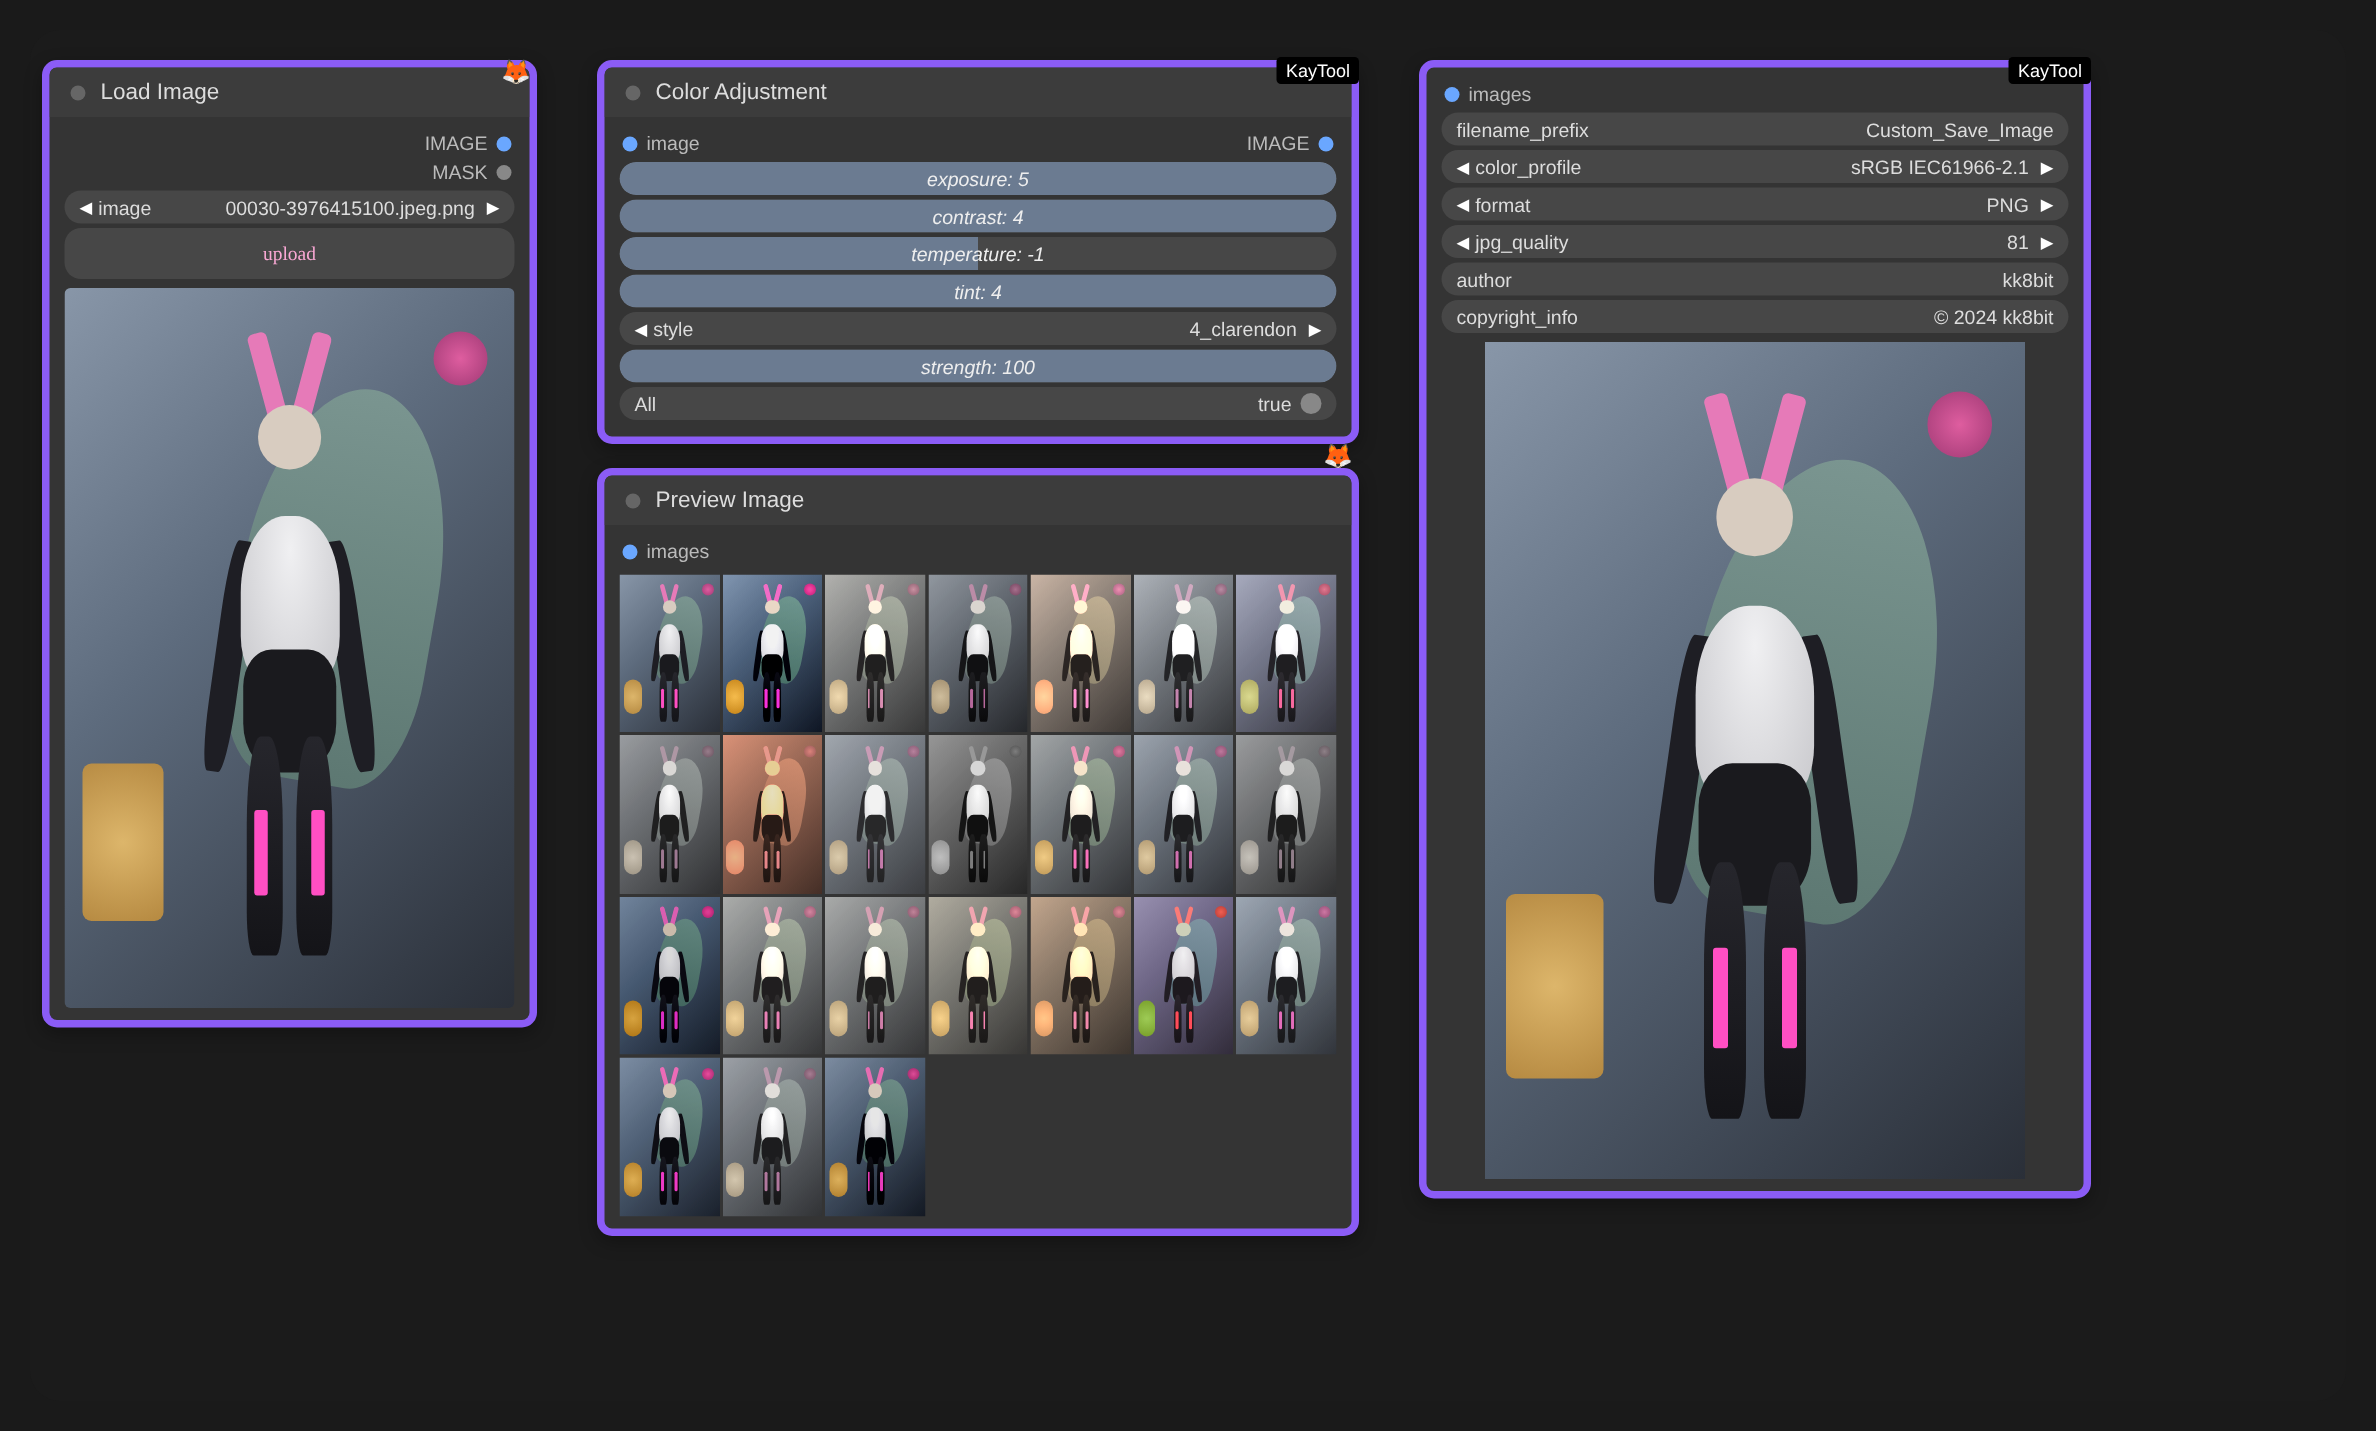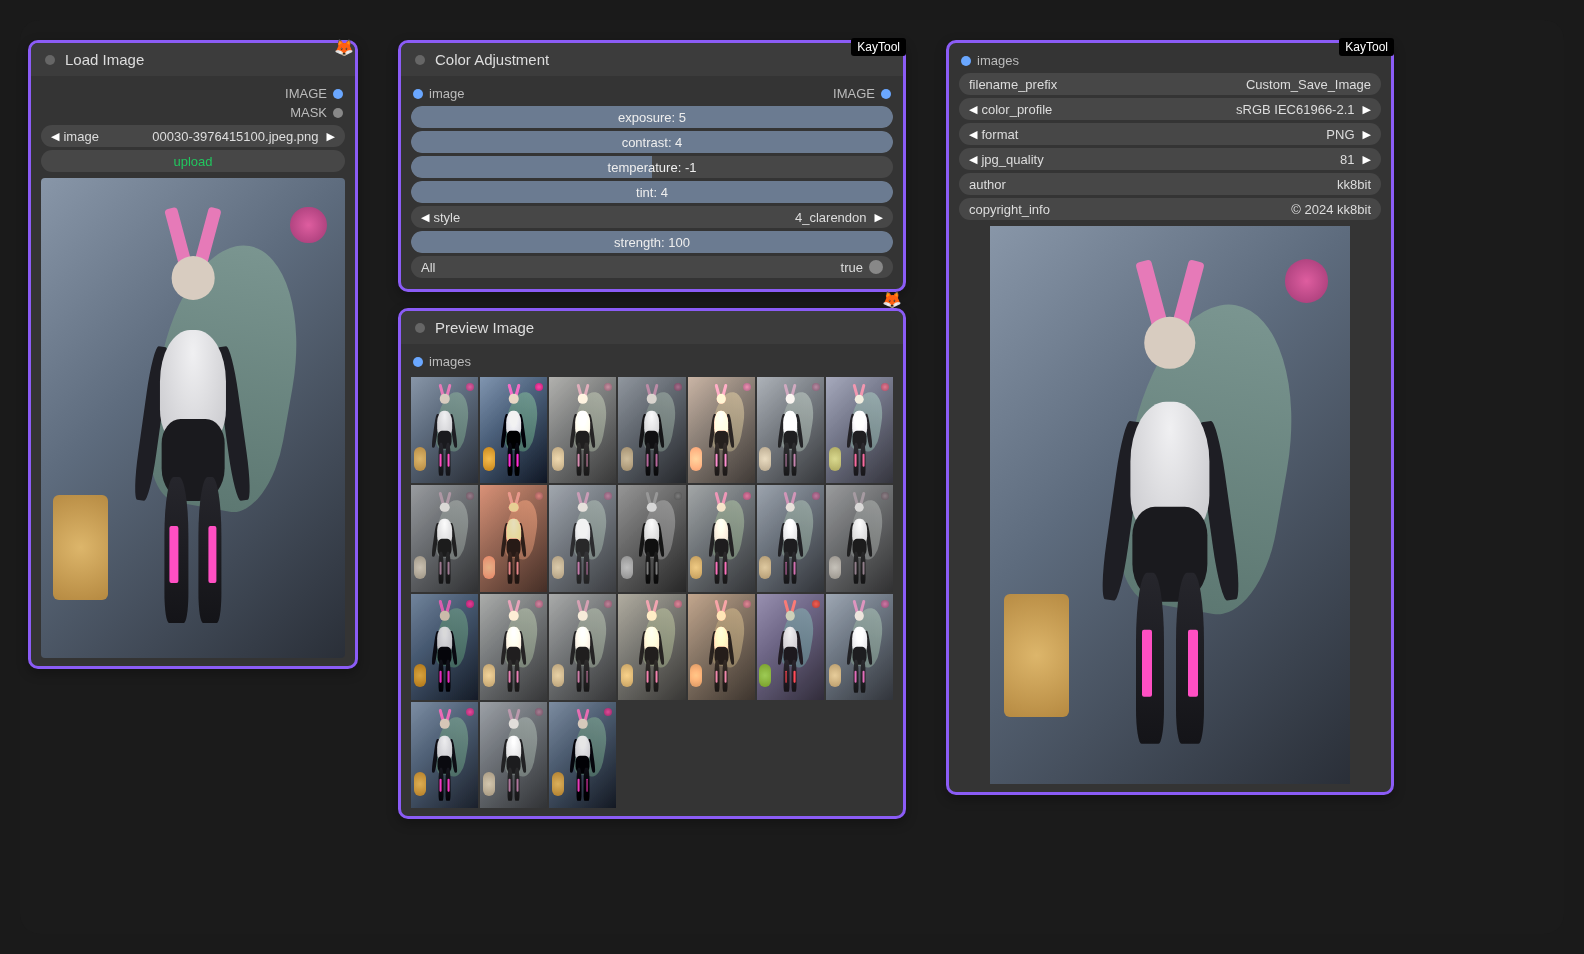--- a/index.html
+++ b/index.html
@@ -34,21 +34,21 @@
     border-radius: 3px;
   }
   .fox-icon {
     position: absolute;
     right: 4px;
     top: -2px;
     font-size: 16px;
   }
   .node {
     background: #343434;
-    border: 3px solid #8b5cf6;
+    border: 5px solid #8b5cf6;
     border-radius: 10px;
     overflow: hidden;
     box-shadow: 0 4px 12px rgba(0,0,0,0.3);
   }
   .node-header {
     background: #3c3c3c;
     padding: 8px 14px;
     display: flex;
     align-items: center;
     gap: 10px;
@@ -96,39 +96,40 @@
     border-radius: 11px;
     height: 22px;
     margin: 3px 0;
     position: relative;
     overflow: hidden;
     display: flex;
     align-items: center;
     justify-content: center;
     font-size: 13px;
     color: #eee;
+    font-style: italic;
   }
   .slider .fill {
     position: absolute;
     left: 0; top: 0; bottom: 0;
     background: #6b7b91;
     border-radius: 11px 0 0 11px;
   }
   .slider .fill.full { border-radius: 11px; }
   .slider .label { position: relative; z-index: 1; }
   .btn {
     background: #474747;
     border-radius: 11px;
     text-align: center;
     padding: 3px 0;
     margin: 3px 0;
     font-size: 13px;
-    color: #22c55e;
-    height: 22px;
-    display:flex;align-items:center;justify-content:center;
+    color: #f9a8d4;
+    height: 34px;
+    display:flex;align-items:center;justify-content:center;font-family:Liberation Serif, serif;
   }
   .toggle-row {
     background: #474747;
     border-radius: 11px;
     height: 22px;
     margin: 3px 0;
     display: flex;
     align-items: center;
     justify-content: space-between;
     padding: 0 10px;

